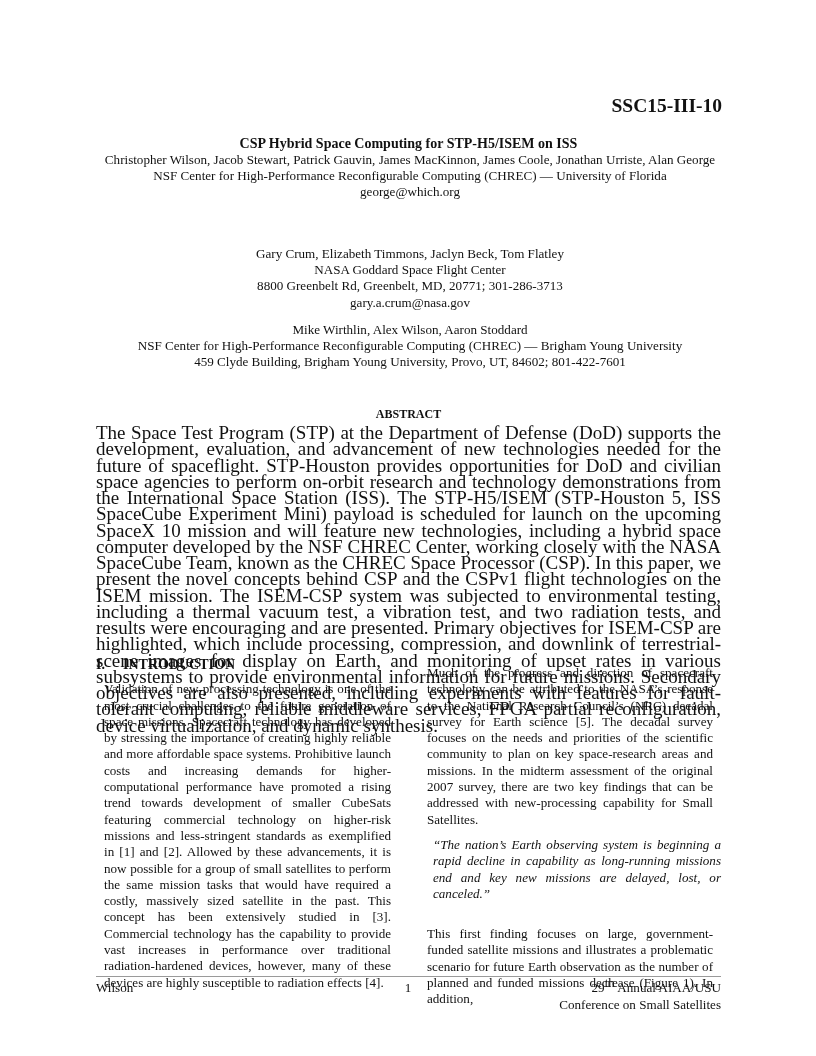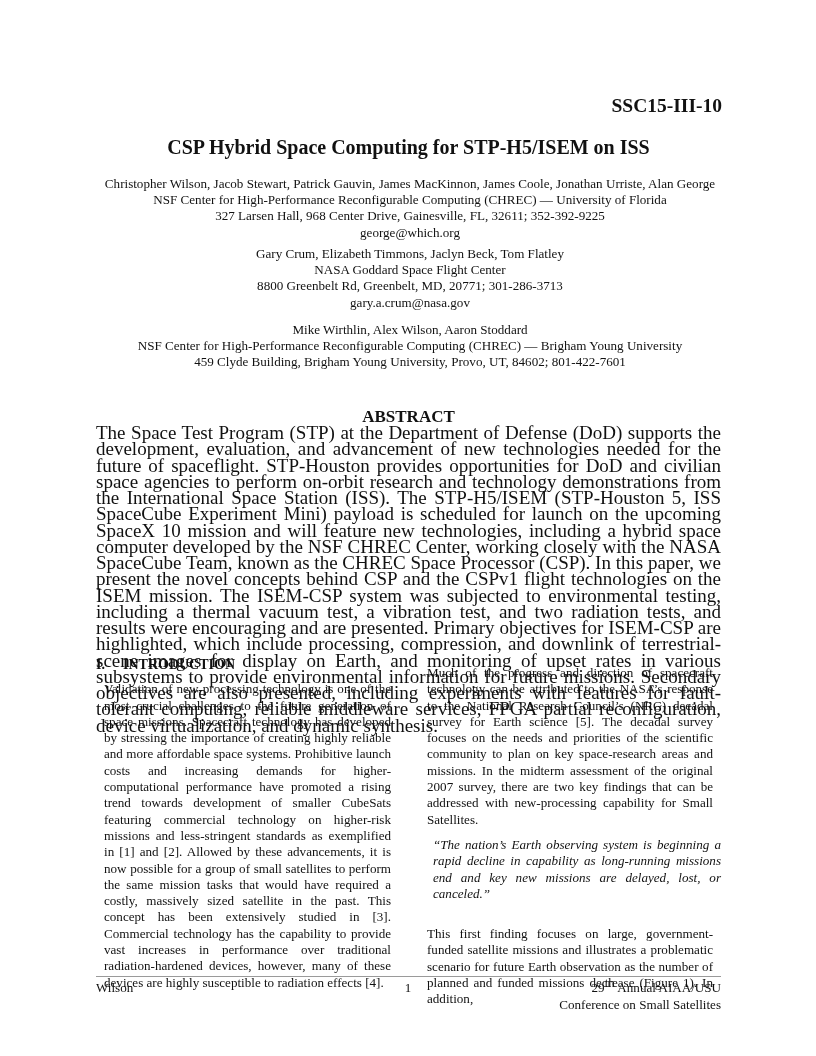--- a/index.html
+++ b/index.html
@@ -1,26 +1,26 @@
 <!DOCTYPE html>
 <html><head>
 <meta charset="utf-8">
 <style>
   html, body { margin: 0; padding: 0; background: #ffffff; }
   body { width: 816px; height: 1056px; position: relative; overflow: hidden;
          font-family: "Liberation Serif", serif; color: #111; }
   .page { position: absolute; left: 0; top: 0; width: 816px; height: 1056px; }
   .code { position: absolute; right: 94px; top: 95px; font-weight: bold; font-size: 19.5px; letter-spacing: 0; }
-  .title { position: absolute; left: 96px; width: 625px; top: 136px; text-align: center; font-weight: bold; font-size: 20px; }
+  .title { position: absolute; left: 96px; width: 625px; top: 136px; text-align: center; font-weight: bold; font-size: 14px; }
   .authors { position: absolute; left: 90px; width: 640px; text-align: center; font-size: 13.1px; line-height: 16.2px; }
   .authors div { white-space: nowrap; }
-  .g1 { top: 176px; }
+  .g1 { top: 152px; }
   .g2 { top: 246px; }
   .g3 { top: 322px; }
-  .abs-head { position: absolute; left: 96px; width: 625px; top: 407px; text-align: center; font-weight: bold; font-size: 17px; }
+  .abs-head { position: absolute; left: 96px; width: 625px; top: 407px; text-align: center; font-weight: bold; font-size: 12px; }
   .abstract { position: absolute; left: 96px; width: 625px; top: 425px; font-size: 19px; line-height: 16.25px; text-align: justify; }
   .col { position: absolute; top: 657px; font-size: 13.1px; line-height: 16.3px; text-align: justify; }
   .left { left: 96px; width: 303px; }
   .right { left: 419px; width: 302px; }
   .sec-head { font-weight: bold; font-size: 14px; margin-bottom: 4px; }
   .sec-head .num { display: inline-block; width: 27px; }
   .quote { font-style: italic; margin: 9px 0 24px 14px; }
   p { margin: 8px; }
   .footer-rule { position: absolute; left: 96px; width: 625px; top: 976px; height: 0; border-top: 1.5px solid #9a9a9a; }
   .footer-left { position: absolute; left: 96px; top: 980px; font-size: 13.1px; }
@@ -32,21 +32,20 @@
 <body>
 
 <div class="page">
 
   <div class="code">SSC15-III-10</div>
   <div class="title">CSP Hybrid Space Computing for STP-H5/ISEM on ISS</div>
 
   <div class="authors g1">
     <div>Christopher Wilson, Jacob Stewart, Patrick Gauvin, James MacKinnon, James Coole, Jonathan Urriste, Alan George</div>
     <div>NSF Center for High-Performance Reconfigurable Computing (CHREC) — University of Florida</div>
-    <div>327 Larsen Hall, 968 Center Drive, Gainesville, FL, 32611; 352-392-9225</div>
     <div>george@which.org</div>
   </div>
 
   <div class="authors g2">
     <div>Gary Crum, Elizabeth Timmons, Jaclyn Beck, Tom Flatley</div>
     <div>NASA Goddard Space Flight Center</div>
     <div>8800 Greenbelt Rd, Greenbelt, MD, 20771; 301-286-3713</div>
     <div>gary.a.crum@nasa.gov</div>
   </div>
 

